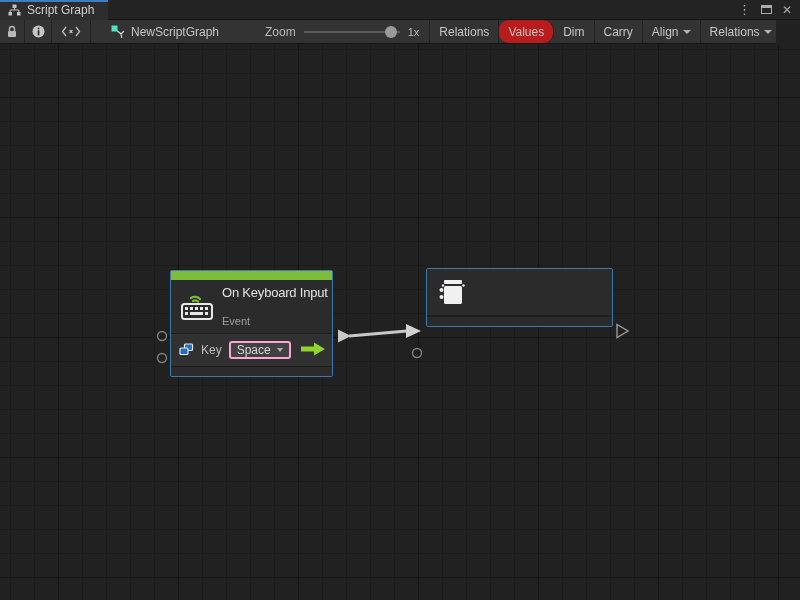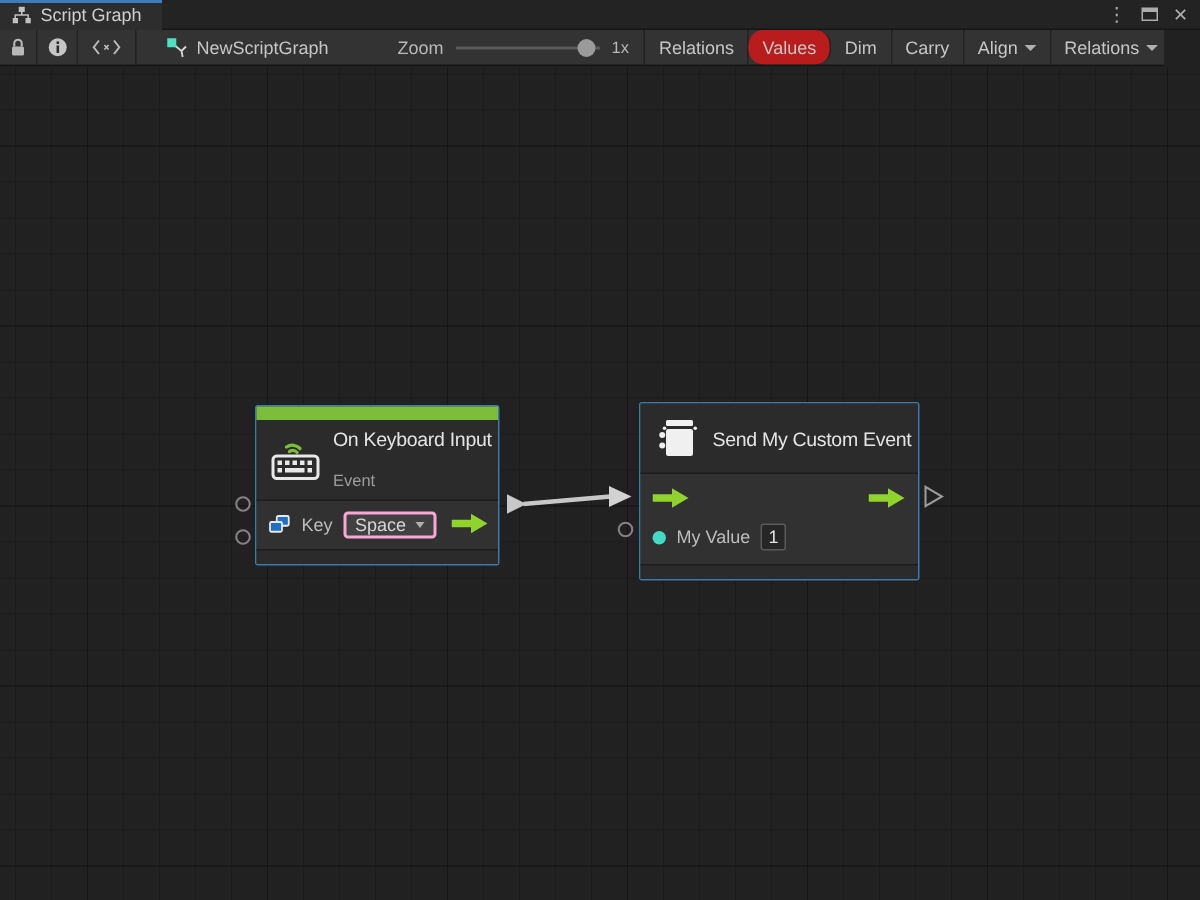--- a/index.html
+++ b/index.html
@@ -265,37 +265,17 @@
       <span class="icon-wrap">
         <svg width="30" height="30" viewBox="0 0 30 30">
           <rect x="7" y="3" width="18" height="4" rx="1" fill="#f0f0f0"></rect>
           <rect x="7" y="9" width="18" height="18" rx="1.5" fill="#f0f0f0"></rect>
           <circle cx="4.5" cy="13" r="2" fill="#f0f0f0"></circle>
           <circle cx="4.5" cy="20" r="2" fill="#f0f0f0"></circle>
           <circle cx="6" cy="8.5" r="1.2" fill="#f0f0f0"></circle>
           <circle cx="26.5" cy="8.5" r="1.2" fill="#f0f0f0"></circle>
         </svg>
       </span>
-      <div class="node-title">Send My Custom Event</div>
-    </div>
-    <div class="node-body">
-      <div class="flow-row">
-        <span class="icon-wrap">
-          <svg width="25" height="14" viewBox="0 0 25 14">
-            <polygon points="0,4.5 13,4.5 13,0.5 24,7 13,13.5 13,9.5 0,9.5" fill="#8fd32c"></polygon>
-          </svg>
-        </span>
-        <span class="icon-wrap">
-          <svg width="25" height="14" viewBox="0 0 25 14">
-            <polygon points="0,4.5 13,4.5 13,0.5 24,7 13,13.5 13,9.5 0,9.5" fill="#8fd32c"></polygon>
-          </svg>
-        </span>
-      </div>
-      <div class="port-row" style="height:24px">
-        <span class="teal-dot"></span>
-        <span class="port-label">My Value</span>
-        <span class="value-box">1</span>
-      </div>
     </div>
     <div class="node-footer"></div>
   </div>
 
 </div>
 
 </body></html>

